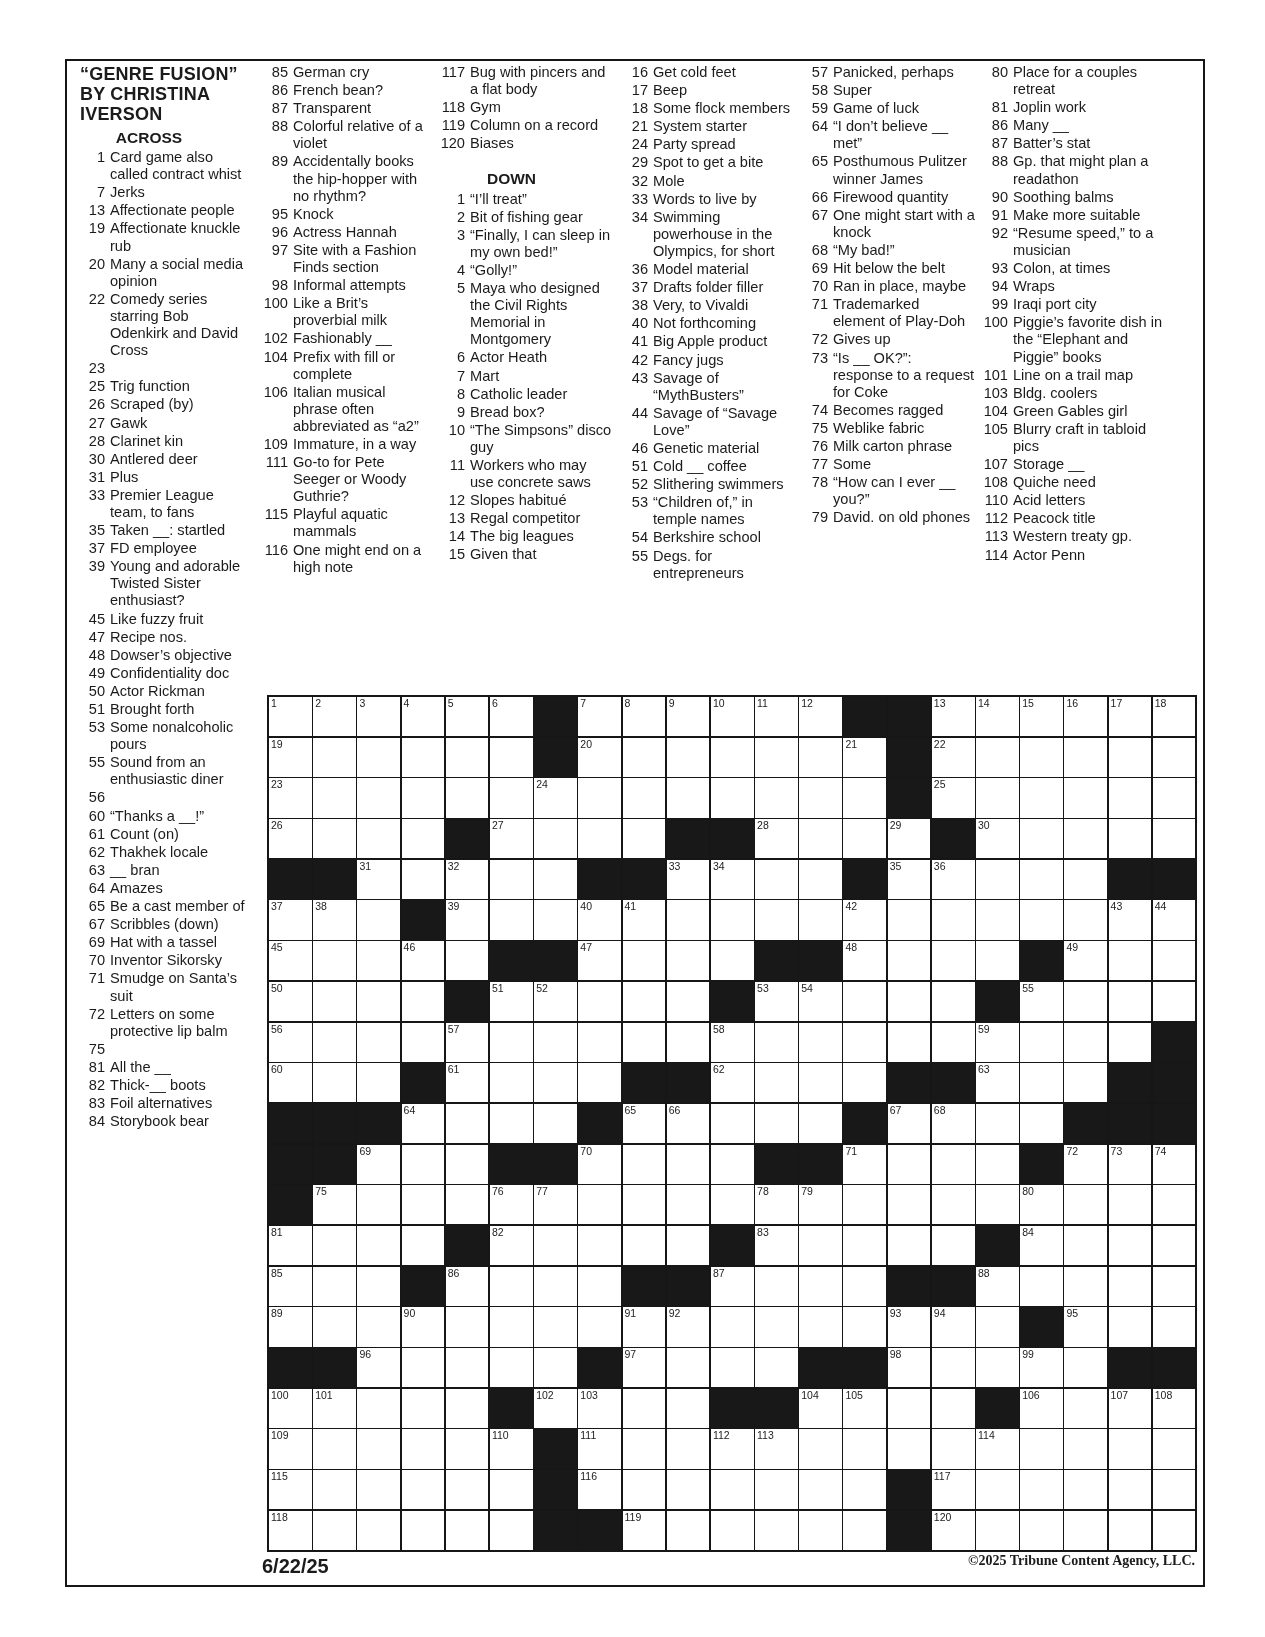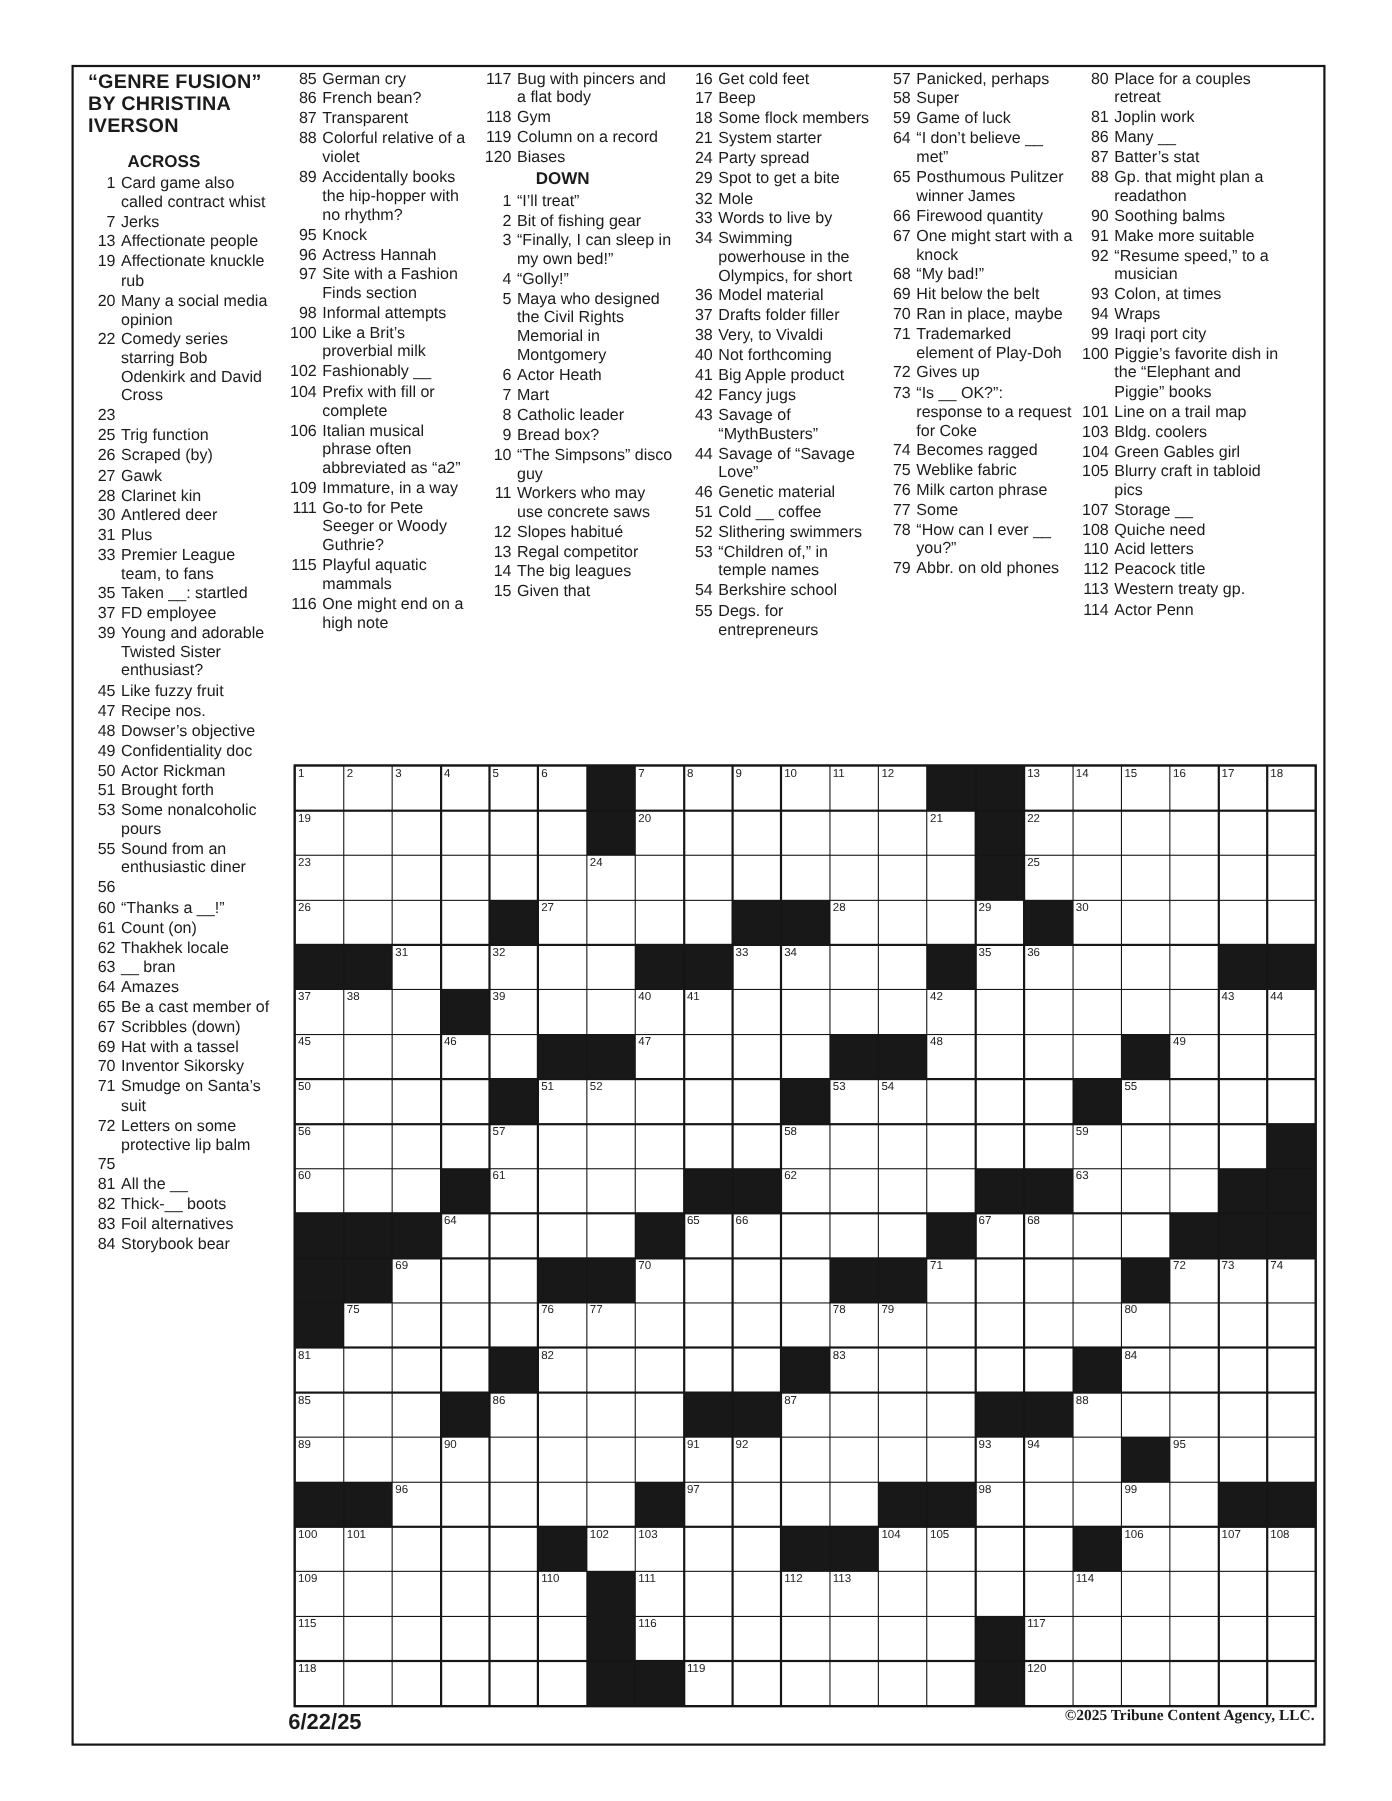--- a/index.html
+++ b/index.html
@@ -4,29 +4,29 @@
 <style>
   html,body{margin:0;padding:0;}
   body{width:1265px;height:1637px;background:#ffffff;position:relative;
        font-family:"Liberation Sans",sans-serif;color:#1b1b1b;
        -webkit-font-smoothing:antialiased;}
   .frame{position:absolute;left:65px;top:59px;width:1136px;height:1524px;
          border:2px solid #161616;}
   .title{position:absolute;left:80px;top:64px;width:168px;
          font-size:18px;font-weight:bold;line-height:20px;letter-spacing:.2px;}
   .col{position:absolute;font-size:14.6px;line-height:17.1px;}
-  .col1{left:79px;top:139px;width:168px;}
+  .col1{left:79px;top:129px;width:168px;}
   .col2{left:262px;top:64px;width:167px;}
   .col3{left:439px;top:64px;width:173px;}
   .col4{left:622px;top:64px;width:173px;}
   .col5{left:802px;top:64px;width:173px;}
   .col6{left:982px;top:64px;width:181px;}
   .clue-header{font-weight:bold;text-align:center;font-size:15.5px;
                margin:0 28px 3px 0;}
-  .clue + .clue-header{margin-top:2px;}
+  .clue + .clue-header{margin-top:18px;}
   .clue{display:grid;grid-template-columns:26px 1fr;column-gap:5px;margin-bottom:1px;}
   .cnum{text-align:right;}
   .grid{position:absolute;left:267px;top:695px;display:grid;
         grid-template-columns:repeat(21,42.7px);grid-auto-rows:39.2px;
         gap:1.5px;border:2.5px solid #161616;background:#161616;}
   .cell{background:#ffffff;position:relative;}
   .cell.black{background:#181818;}
   .cell .num{position:absolute;top:0px;left:2px;font-size:10.5px;line-height:12px;
              color:#222;}
   .date{position:absolute;left:262px;top:1555px;font-size:20px;font-weight:bold;}
@@ -519,21 +519,21 @@
     <div class="clue">
       <span class="cnum">77</span>
       <span class="ctext">Some</span>
     </div>
     <div class="clue">
       <span class="cnum">78</span>
       <span class="ctext">“How can I ever __ you?”</span>
     </div>
     <div class="clue">
       <span class="cnum">79</span>
-      <span class="ctext">Abbr. on old phones</span>
+      <span class="ctext">David. on old phones</span>
     </div>
   </div>
 <div class="col col6">
     <div class="clue">
       <span class="cnum">80</span>
       <span class="ctext">Place for a couples retreat</span>
     </div>
     <div class="clue">
       <span class="cnum">81</span>
       <span class="ctext">Joplin work</span>

